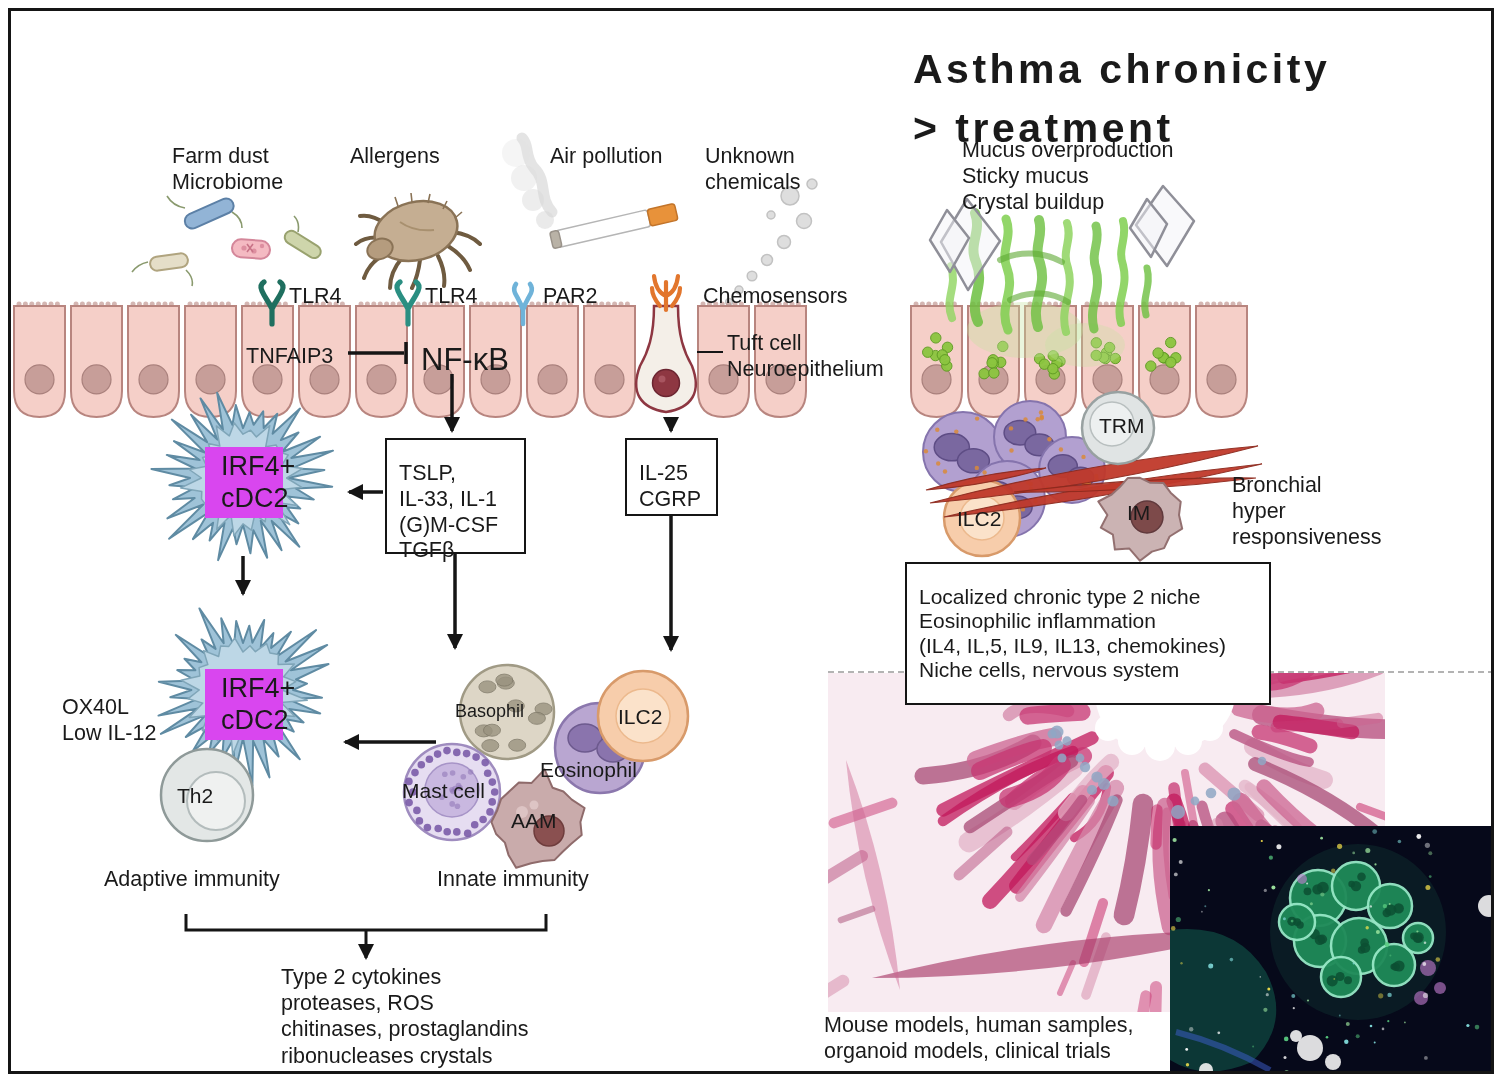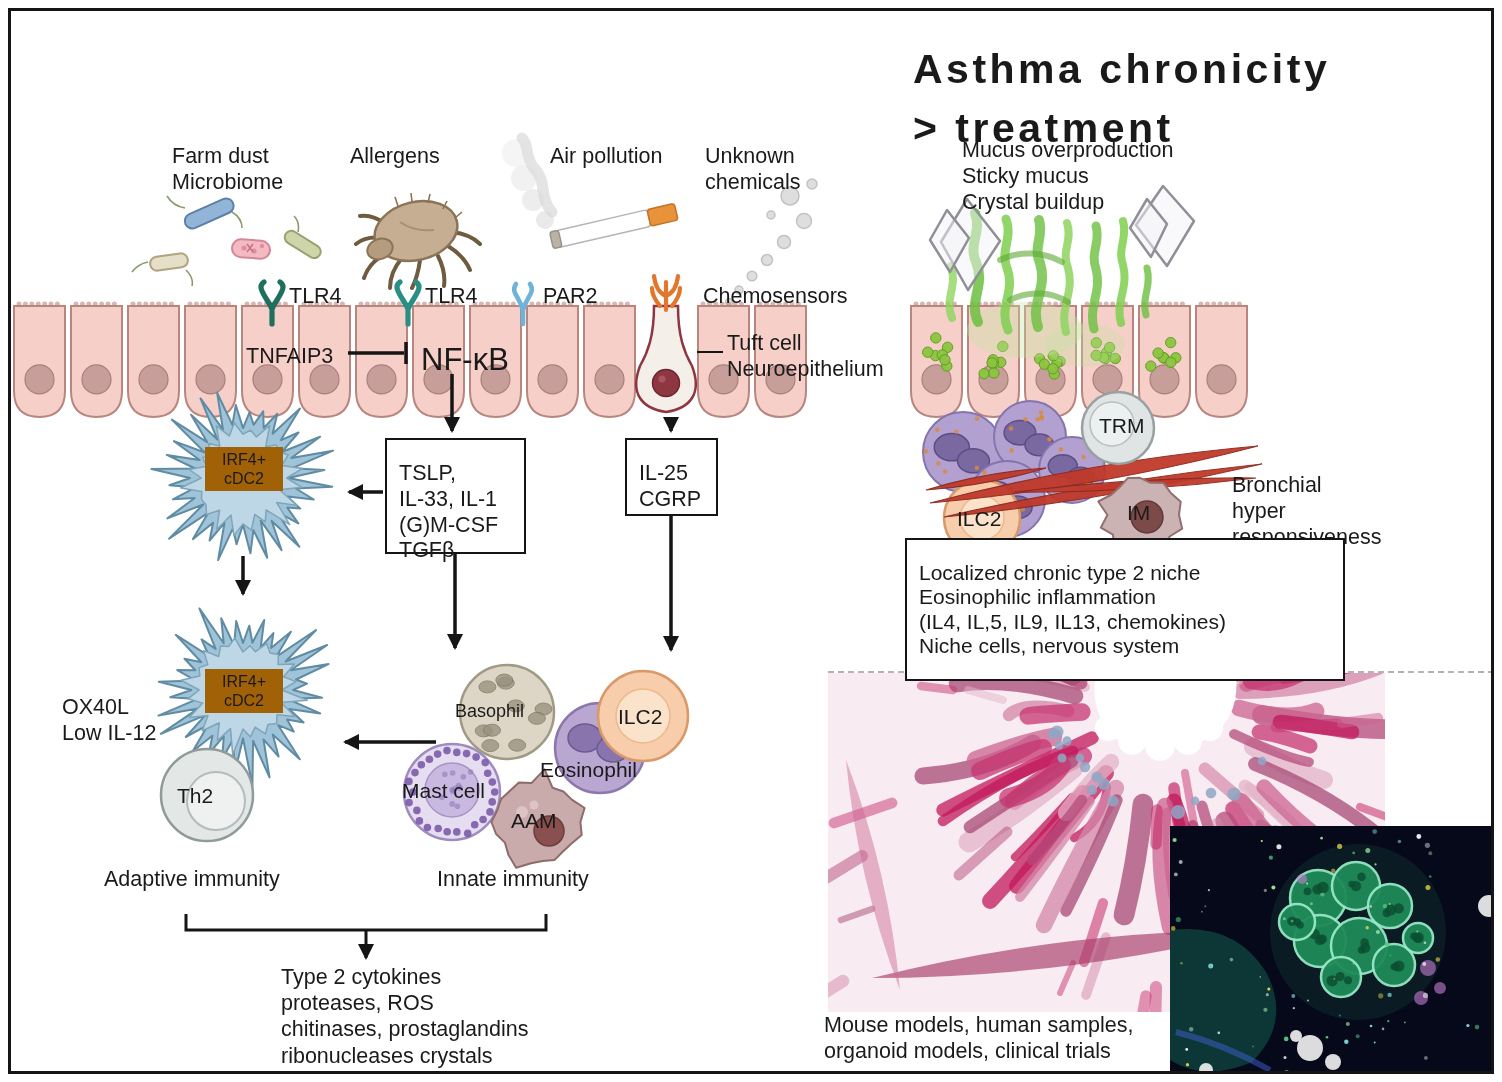--- a/index.html
+++ b/index.html
@@ -6,21 +6,21 @@
   body{background:#ddd}
   .stage{position:relative;width:1502px;height:1082px;background:#fff;overflow:hidden;
          font-family:"Liberation Sans",sans-serif;color:#1a1a1a}
   .stage svg{position:absolute;left:0;top:0}
   .frame{position:absolute;inset:8px;border:3px solid #151515;pointer-events:none}
   .t{position:absolute;font-size:21.5px;line-height:1.22;white-space:pre-line}
   .c{text-align:left}
   .title{position:absolute;font-size:41px;font-weight:700;letter-spacing:3.5px;line-height:1.45;white-space:pre-line}
   .bx{position:absolute;border:2px solid #151515;background:#fff;padding:21px 12px;
       font-size:21.5px;line-height:1.2;white-space:pre-line}
-  .pink{position:absolute;background:#a16207;padding:3px 6px;font-size:16px;line-height:1.2;
+  .pink{position:absolute;background:#d946ef;padding:3px 16px;font-size:27px;line-height:1.2;
         text-align:center;white-space:pre-line}
 </style>
 </head>
 <body>
 
 <div class="stage">
 
 <svg id="scene" width="1502" height="1082" viewBox="0 0 1502 1082">
   <defs>
     <marker id="ah" markerUnits="userSpaceOnUse" markerWidth="20" markerHeight="18" refX="14" refY="8" orient="auto">
@@ -786,20 +786,20 @@
 
 <div class="t" style="left:962px;top:137px">Mucus overproduction
 Sticky mucus
 Crystal buildup</div>
 <div class="t" style="left:1099px;top:413px;font-size:21px">TRM</div>
 <div class="t" style="left:957px;top:506px;font-size:21px">ILC2</div>
 <div class="t" style="left:1127px;top:500px;font-size:21px">IM</div>
 <div class="t" style="left:1232px;top:472px">Bronchial
 hyper
 responsiveness</div>
-<div class="bx" style="left:905px;top:538px;width:440px;font-size:21px;line-height:1.16">Localized chronic type 2 niche
+<div class="bx" style="left:905px;top:562px;width:366px;font-size:21px;line-height:1.16">Localized chronic type 2 niche
 Eosinophilic inflammation
 (IL4, IL,5, IL9, IL13, chemokines)
 Niche cells, nervous system</div>
 <div class="t" style="left:824px;top:1012px">Mouse models, human samples,
 organoid models, clinical trials</div>
 
 </div>
 
 </body></html>

